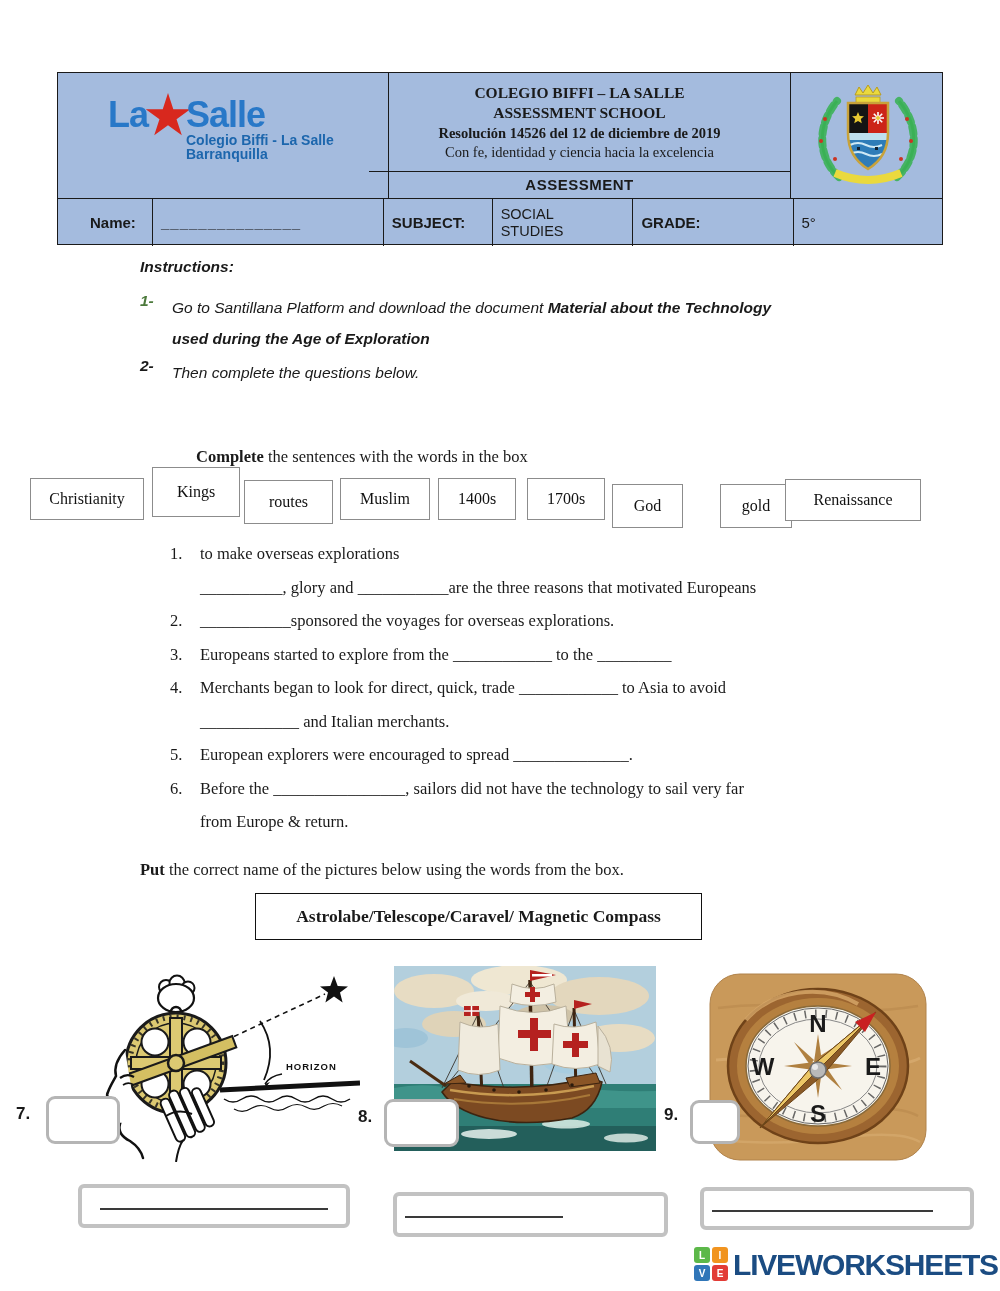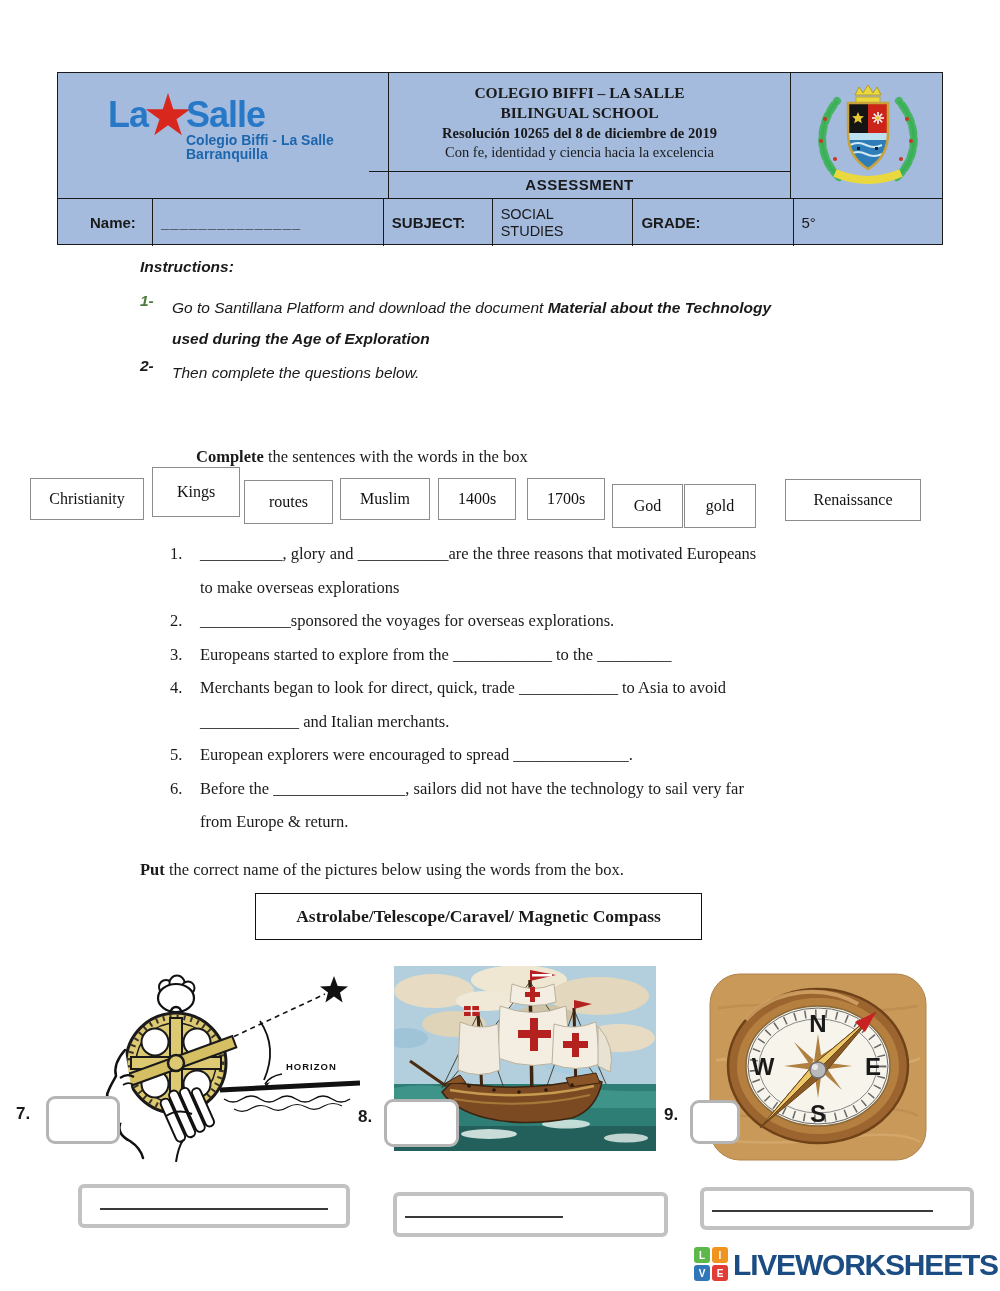--- a/index.html
+++ b/index.html
@@ -94,22 +94,22 @@
         <span class="ls-salle">Salle</span>
       </div>
       <div class="ls-sub">
         <div>Colegio Biffi - La Salle</div>
         <div>Barranquilla</div>
       </div>
     </div>
 
     <div class="cell cell-info">
       <div class="info-l1">COLEGIO BIFFI – LA SALLE</div>
-      <div class="info-l2">BILINGUAL SCHOOL</div>
-      <div class="info-l3">Resolución 10265 del 8 de diciembre de 2019</div>
+      <div class="info-l2">ASSESSMENT SCHOOL</div>
+      <div class="info-l3">Resolución 14526 del 12 de diciembre de 2019</div>
       <div class="info-l4">Con fe, identidad y ciencia hacia la excelencia</div>
     </div>
 
     <div class="cell cell-assess">ASSESSMENT</div>
 
     <div class="cell cell-crest">
       <svg width="126" height="112" viewBox="0 0 126 108" style="margin:6px auto 0;">
         <path d="M34,96 C12,76 12,44 32,20" fill="none" stroke="#2e9c47" stroke-width="3"></path>
         <path d="M34,96 C12,76 12,44 32,20" fill="none" stroke="#3cb258" stroke-width="8" stroke-dasharray="7 5" stroke-linecap="round" opacity=".9"></path>
         <path d="M92,96 C114,76 114,44 94,20" fill="none" stroke="#2e9c47" stroke-width="3"></path>
@@ -177,29 +177,29 @@
     <span class="bold">Complete</span><span> the sentences with the words in the box</span>
   </div>
 
   <div class="chip" style="left:30px;top:478px;width:114px;height:42px;">Christianity</div>
   <div class="chip" style="left:152px;top:467px;width:88px;height:50px;">Kings</div>
   <div class="chip" style="left:244px;top:480px;width:89px;height:44px;">routes</div>
   <div class="chip" style="left:340px;top:478px;width:90px;height:42px;">Muslim</div>
   <div class="chip" style="left:438px;top:478px;width:78px;height:42px;">1400s</div>
   <div class="chip" style="left:527px;top:478px;width:78px;height:42px;">1700s</div>
   <div class="chip" style="left:612px;top:484px;width:71px;height:44px;">God</div>
-  <div class="chip" style="left:684px;top:484px;width:72px;height:44px;">gold</div>
+  <div class="chip" style="left:720px;top:484px;width:72px;height:44px;">gold</div>
   <div class="chip" style="left:785px;top:479px;width:136px;height:42px;">Renaissance</div>
 
   <div class="questions">
     <div class="q">
       <span class="qnum">1.</span>
       <span class="qtext">
+          <span class="qline">to make overseas explorations</span>
           <span class="qline">__________, glory and ___________are the three reasons that motivated Europeans</span>
-          <span class="qline">to make overseas explorations</span>
         </span>
     </div>
     <div class="q">
       <span class="qnum">2.</span>
       <span class="qtext">
           <span class="qline">___________sponsored the voyages for overseas explorations.</span>
         </span>
     </div>
     <div class="q">
       <span class="qnum">3.</span>

